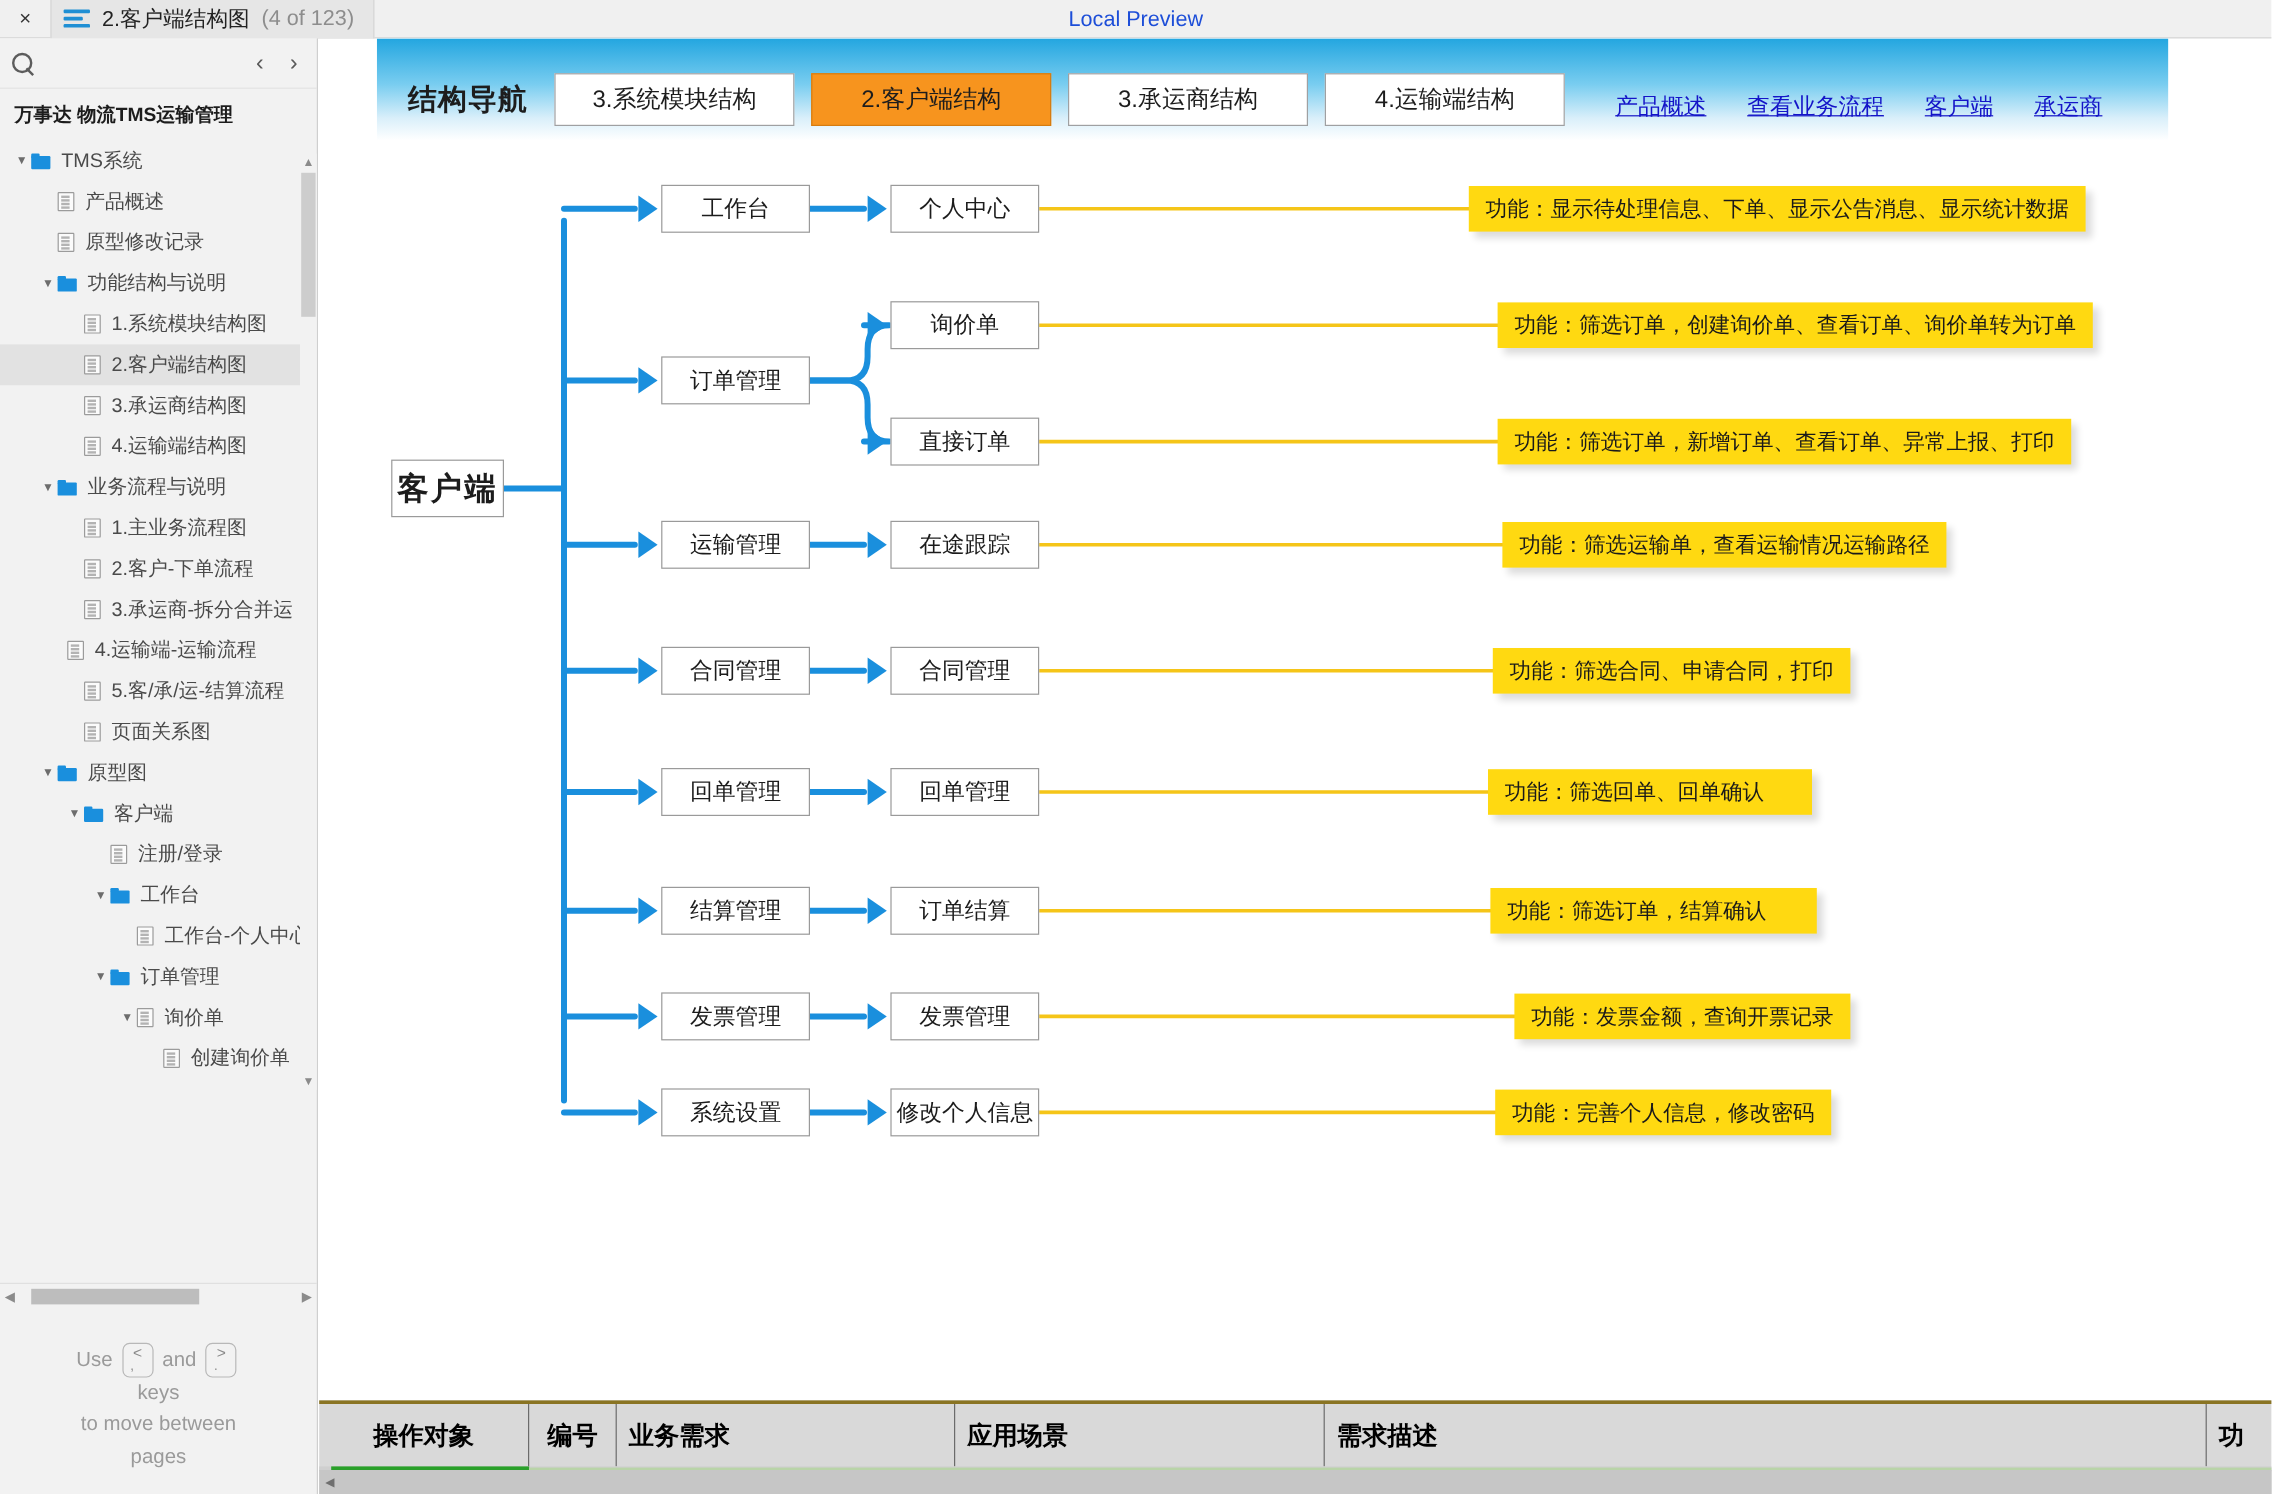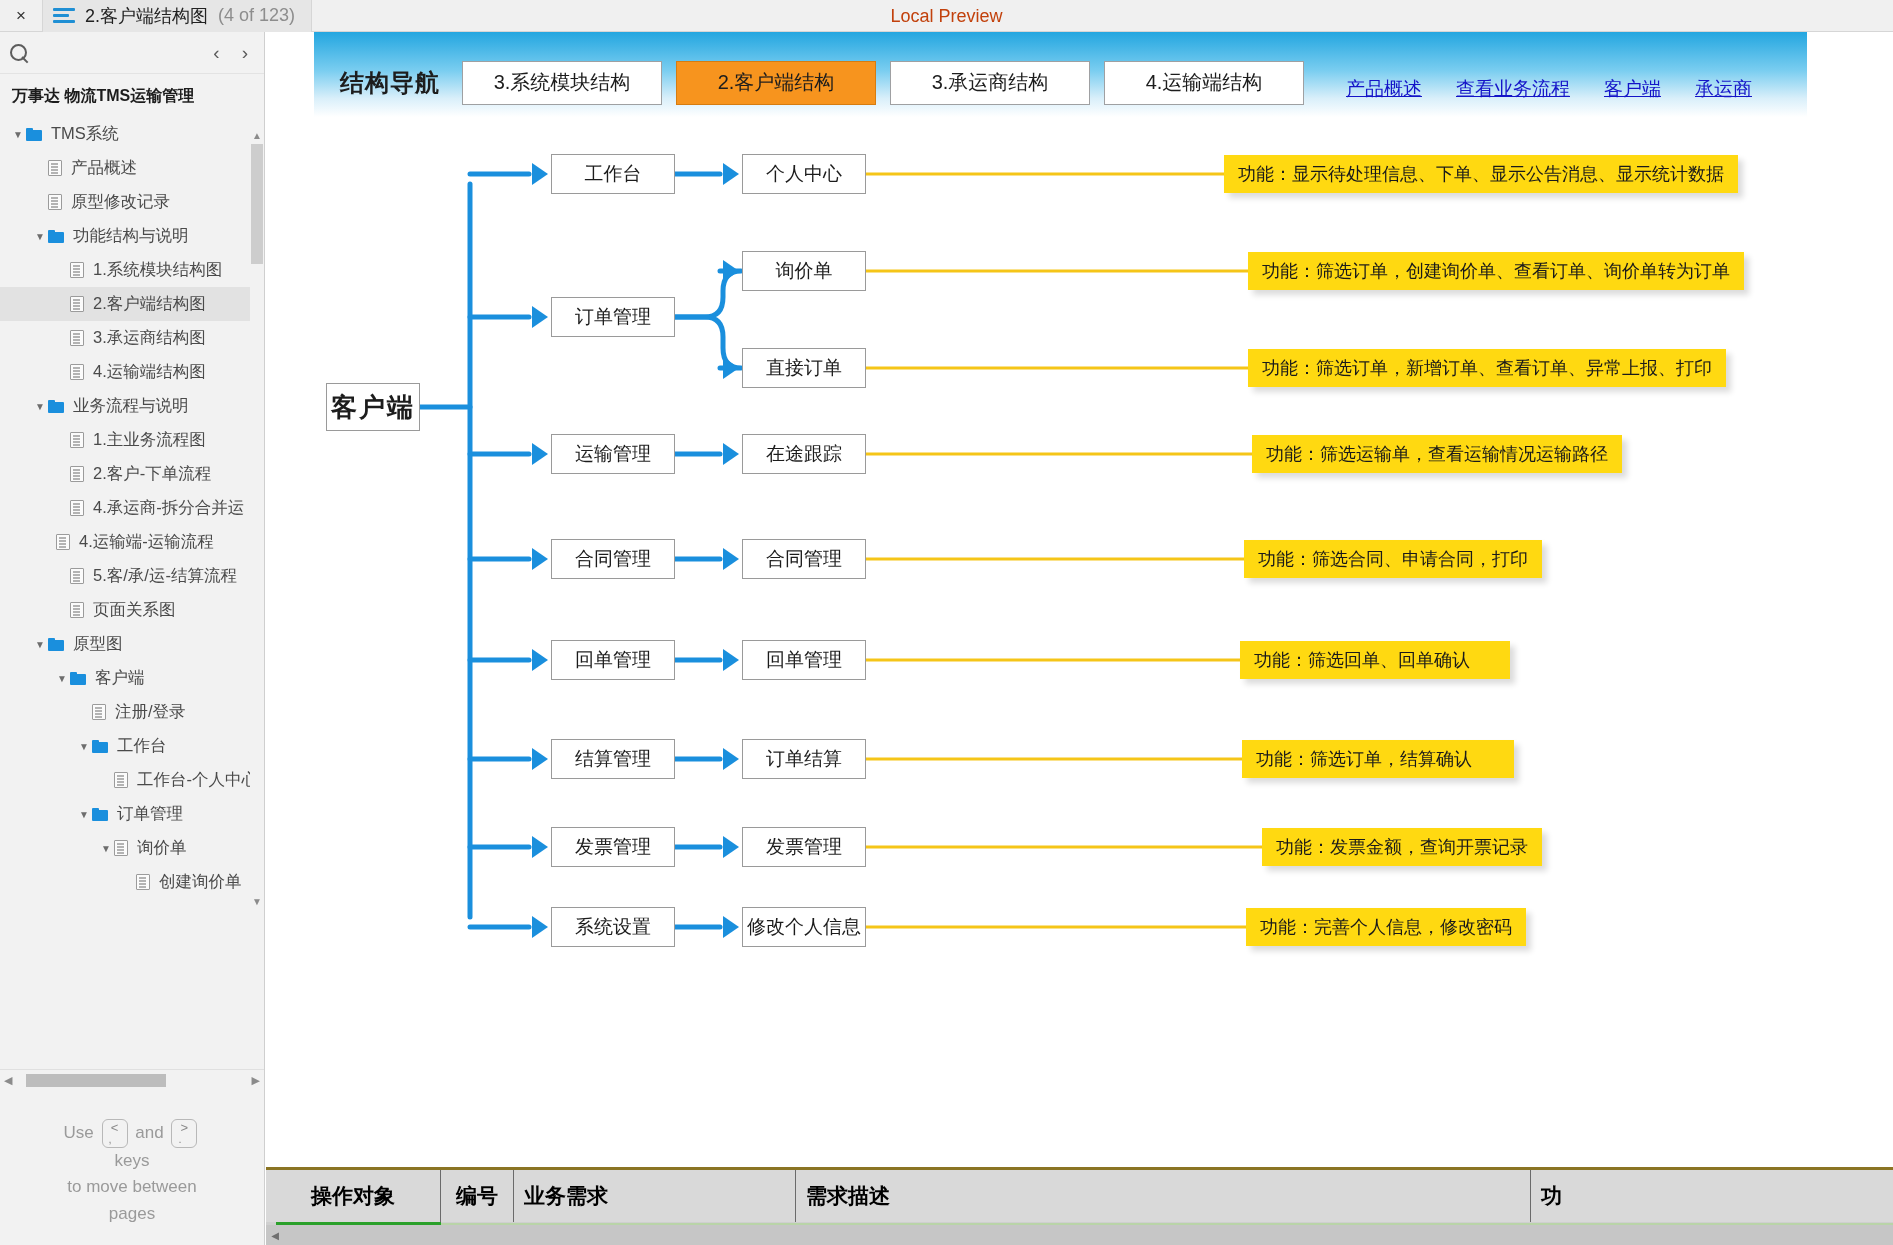--- a/index.html
+++ b/index.html
@@ -29,21 +29,21 @@
   .hamburger { display: inline-flex; flex-direction: column; gap: 3px; width: 22px; }
   .hamburger i { display:block; height: 3px; background: #1f8fd4; border-radius: 1px; }
   .hamburger i:nth-child(1){ width: 22px; }
   .hamburger i:nth-child(2){ width: 16px; }
   .hamburger i:nth-child(3){ width: 22px; }
   .tab-title { font-size: 18px; color: #222; white-space: nowrap; }
   .tab-count { font-size: 18px; color: #8d8d8d; white-space: nowrap; }
   .topbar-center {
     position: absolute; left: 0; right: 0; top: 0; height: 32px;
     display: flex; align-items: center; justify-content: center;
-    font-size: 18px; color: #c2410c; pointer-events: none;
+    font-size: 18px; color: #1d4ed8; pointer-events: none;
   }
 
   
   .sidebar {
     position: absolute; left: 0; top: 32px; width: 265px; height: 1213px;
     background: #f2f2f2; border-right: 1px solid #cfcfcf;
     display: flex; flex-direction: column;
   }
   .sb-search {
     height: 42px; display: flex; align-items: center; justify-content: space-between;
@@ -293,21 +293,21 @@
           <span class="tree-label">1.主业务流程图</span>
         </div>
         <div class="tree-row" style="padding-left: 54px;">
           <span class="caret empty">▼</span>
           <span class="ic-page"></span>
           <span class="tree-label">2.客户-下单流程</span>
         </div>
         <div class="tree-row" style="padding-left: 54px;">
           <span class="caret empty">▼</span>
           <span class="ic-page"></span>
-          <span class="tree-label">4.承运商-拆分合并运</span>
+          <span class="tree-label">3.承运商-拆分合并运</span>
         </div>
         <div class="tree-row" style="padding-left: 40px;">
           <span class="caret empty">▼</span>
           <span class="ic-page"></span>
           <span class="tree-label">4.运输端-运输流程</span>
         </div>
         <div class="tree-row" style="padding-left: 54px;">
           <span class="caret empty">▼</span>
           <span class="ic-page"></span>
           <span class="tree-label">5.客/承/运-结算流程</span>
@@ -482,20 +482,21 @@
         <div class="callout" style="left: 932px; top: 791px; min-width: 272px; height: 38px;">功能：完善个人信息，修改密码</div>
       </div>
 
   </div>
 
   <div class="btable">
     <div class="hrow" id="thead">
         <div class="hcell c0">操作对象</div>
         <div class="hcell c1">编号</div>
         <div class="hcell c2">业务需求</div>
+        <div class="hcell c3">应用场景</div>
         <div class="hcell c4">需求描述</div>
         <div class="hcell c5">功</div>
       </div>
     <div class="greenline"></div>
     <div class="hscroll">
       <span class="tri">◀</span>
       <span class="trk"></span>
     </div>
   </div>
 

